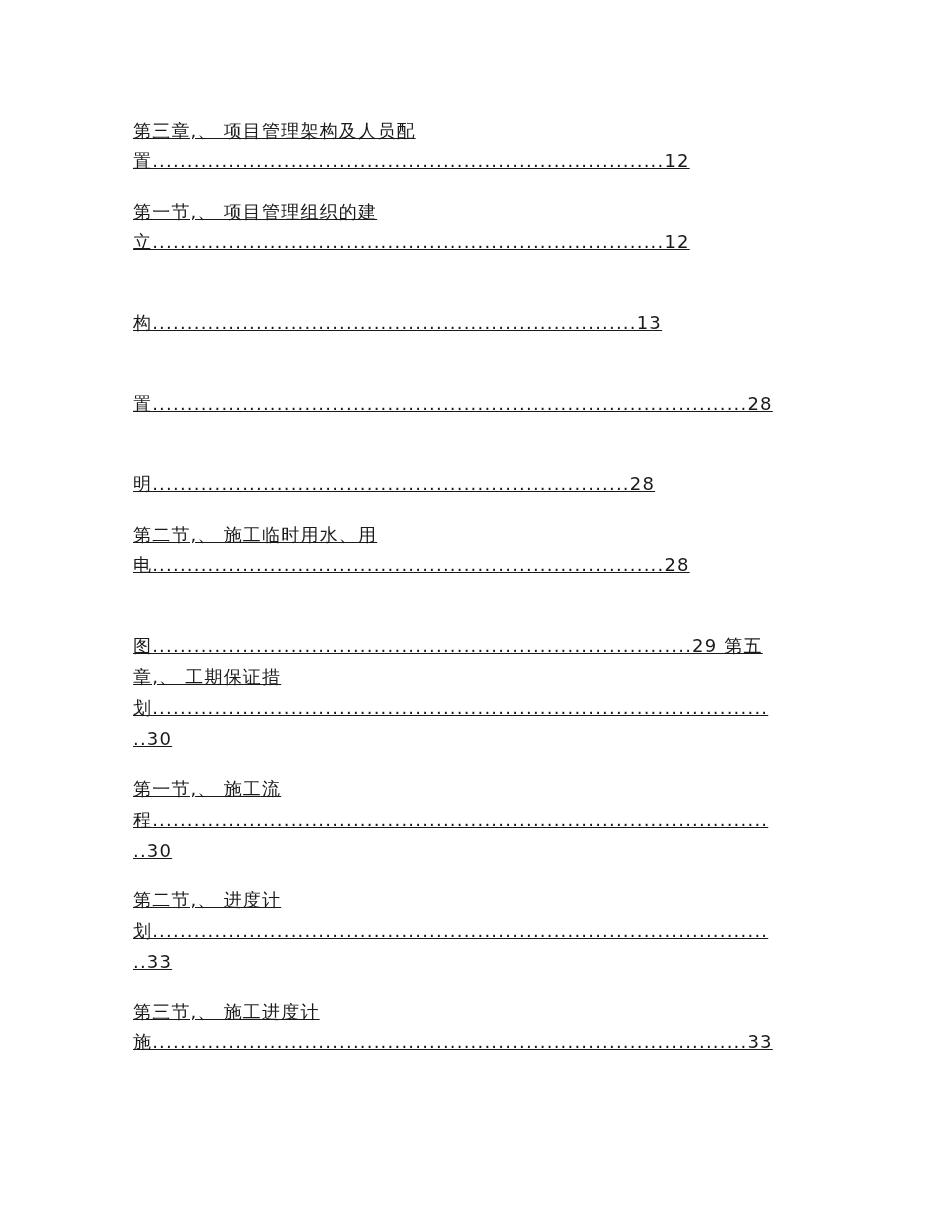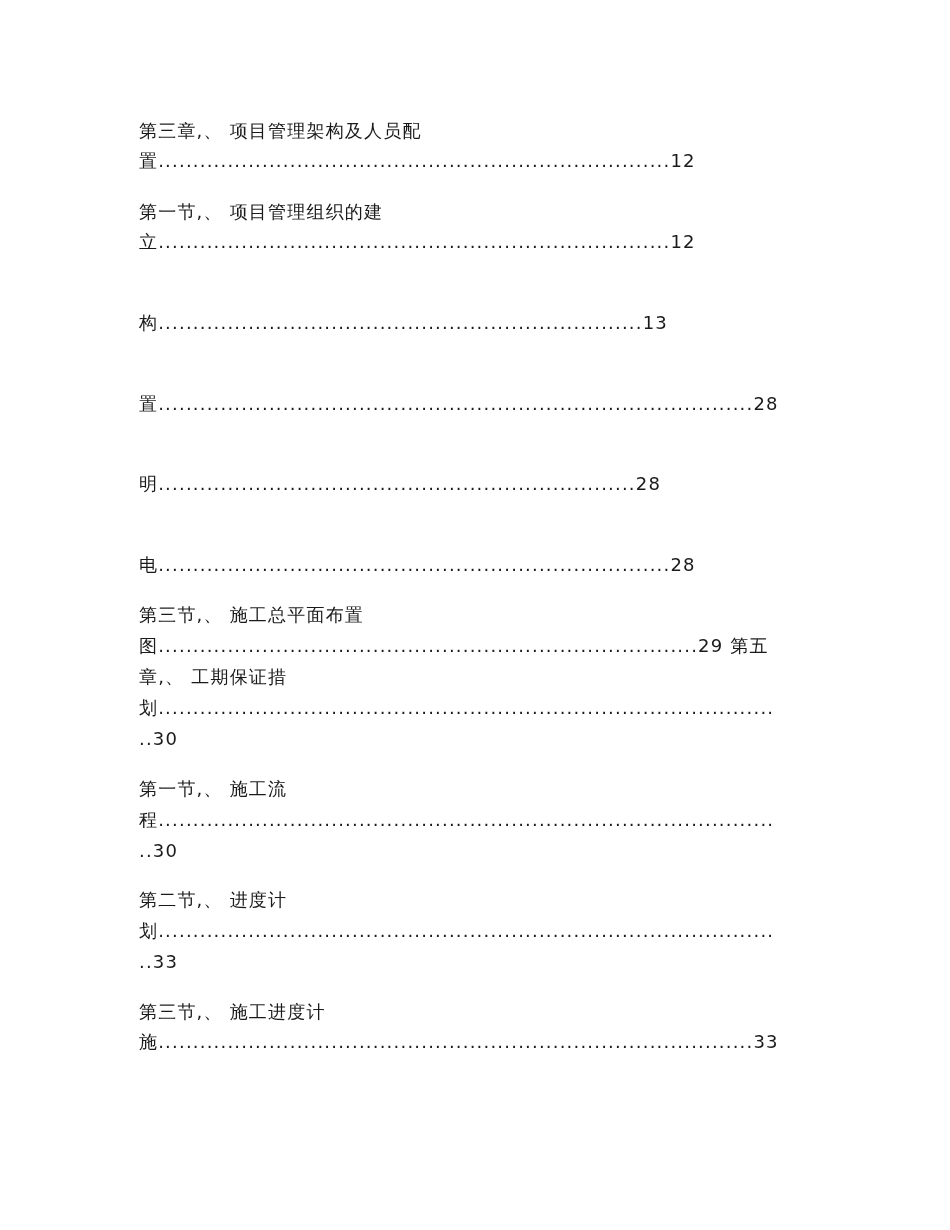--- a/index.html
+++ b/index.html
@@ -16,47 +16,48 @@
       color: #1a1a1a;
     }
     .page {
       position: absolute;
       left: 0; top: 0;
       width: 950px; height: 1230px;
       background: #ffffff;
     }
     .line {
       position: absolute;
-      left: 139px;
+      left: 133px;
       font-size: 18px;
       line-height: 22px;
       white-space: nowrap;
       letter-spacing: 1.2px;
+      text-decoration: underline;
     }
   </style>
 </head>
 <body>
 
 <div class="page">
 
   <div class="line" style="top:120px">第三章,、 项目管理架构及人员配</div>
   <div class="line" style="top:150px">置..........................................................................12</div>
 
   <div class="line" style="top:201px">第一节,、 项目管理组织的建</div>
   <div class="line" style="top:231px">立..........................................................................12</div>
 
   <div class="line" style="top:312px">构......................................................................13</div>
 
   <div class="line" style="top:393px">置......................................................................................28</div>
 
   <div class="line" style="top:473px">明.....................................................................28</div>
 
+  <div class="line" style="top:524px">第二节,、 施工临时用水、用</div>
   <div class="line" style="top:554px">电..........................................................................28</div>
 
-  <div class="line" style="top:604px">第三节,、 施工总平面布置</div>
   <div class="line" style="top:635px">图..............................................................................29 第五</div>
   <div class="line" style="top:666px">章,、 工期保证措</div>
   <div class="line" style="top:697px">划.........................................................................................</div>
   <div class="line" style="top:728px">..30</div>
 
   <div class="line" style="top:778px">第一节,、 施工流</div>
   <div class="line" style="top:809px">程.........................................................................................</div>
   <div class="line" style="top:840px">..30</div>
 
   <div class="line" style="top:889px">第二节,、 进度计</div>

